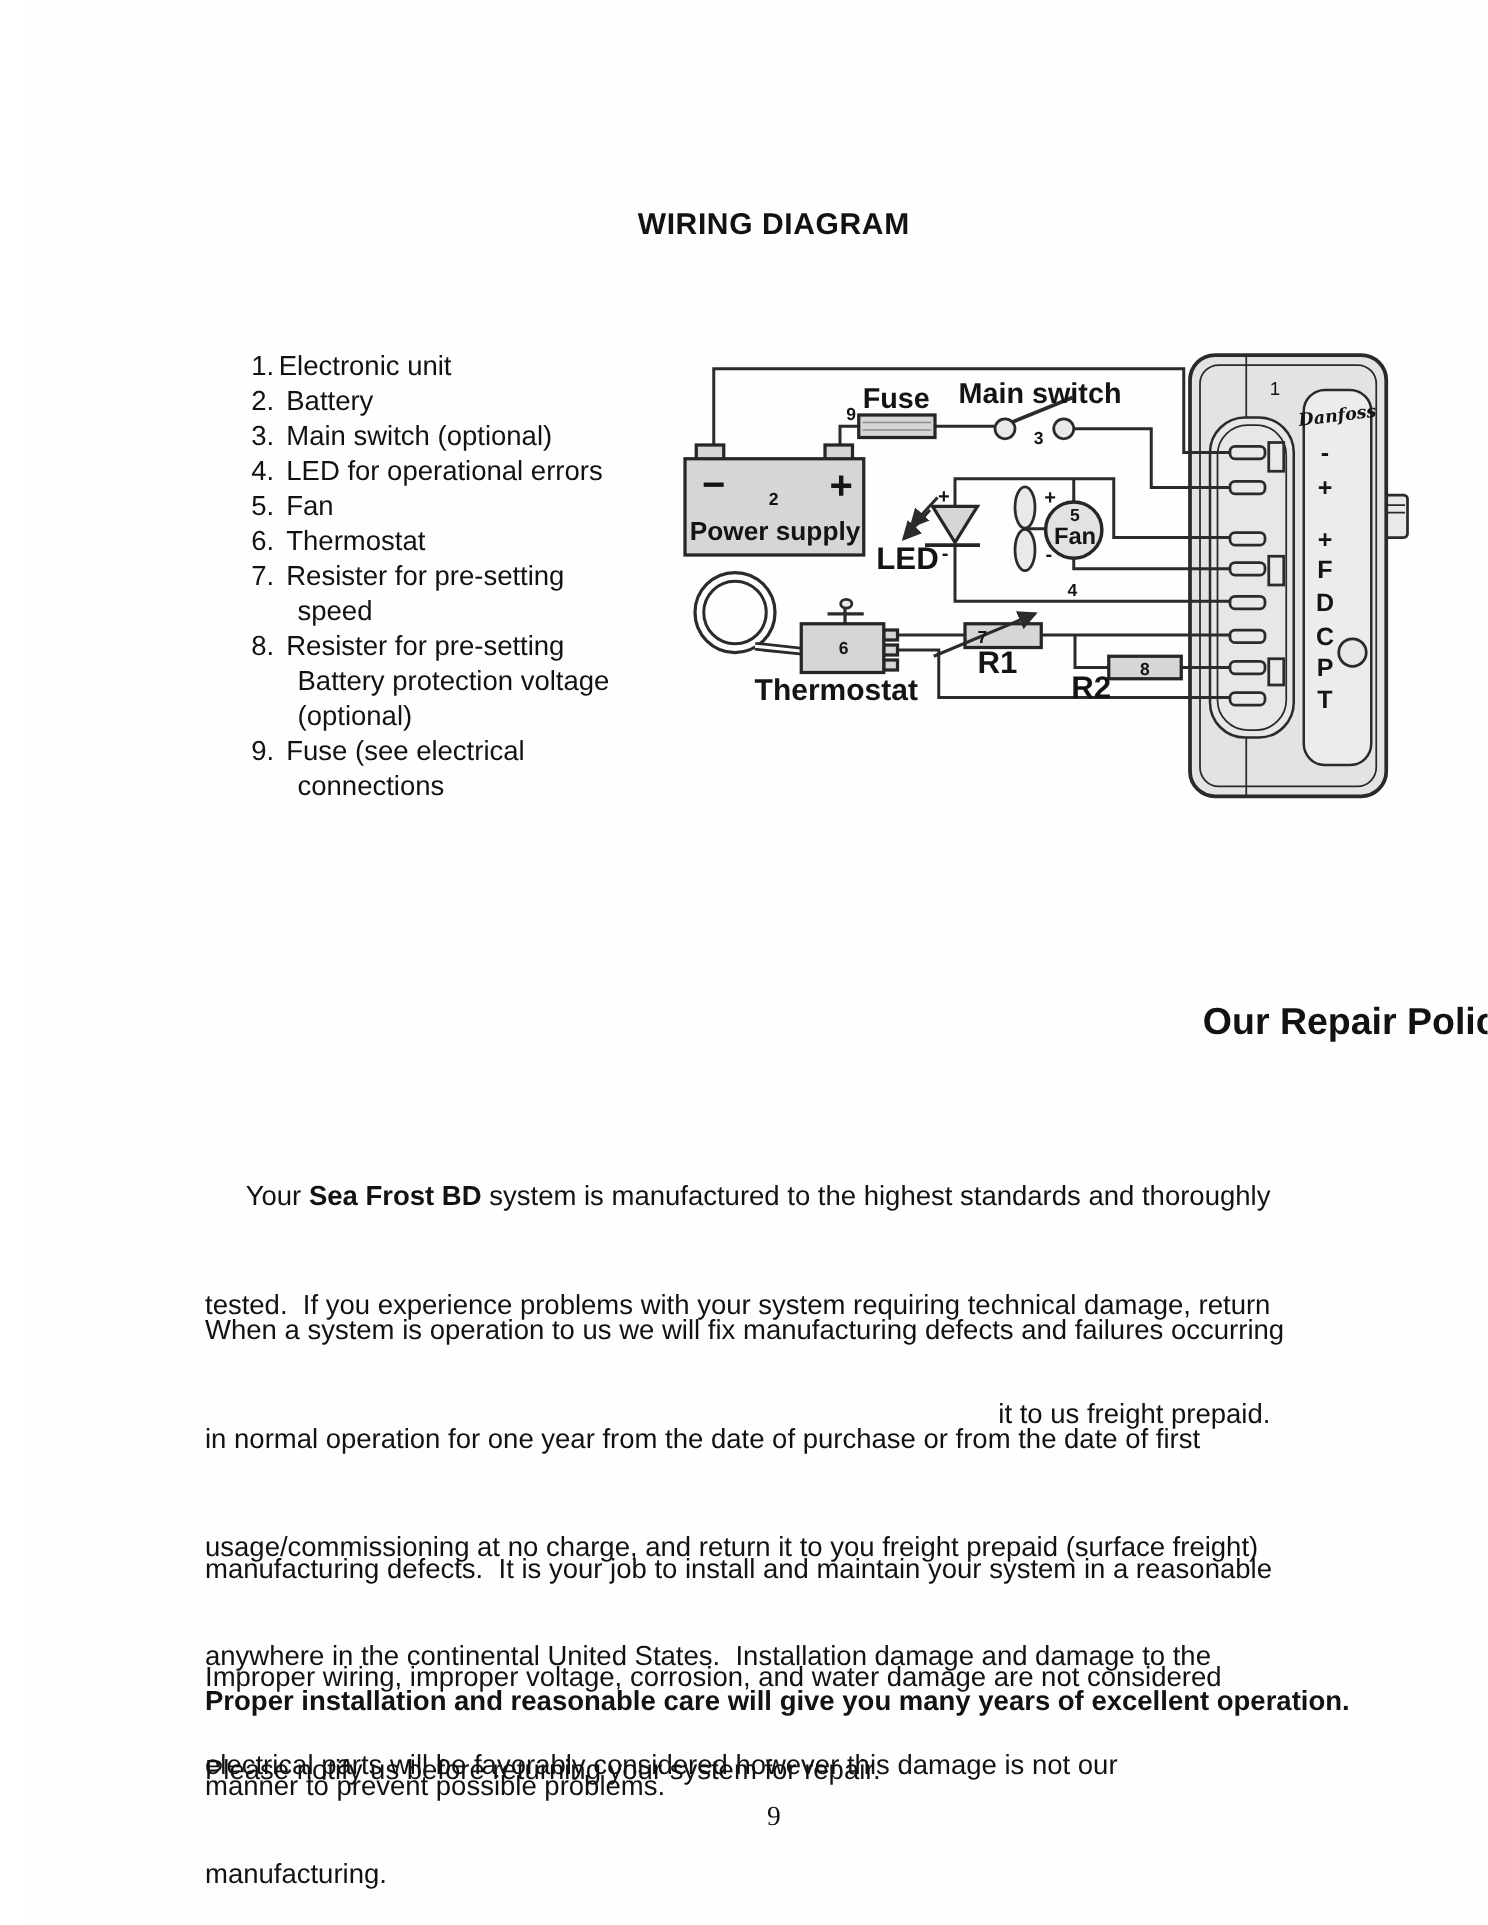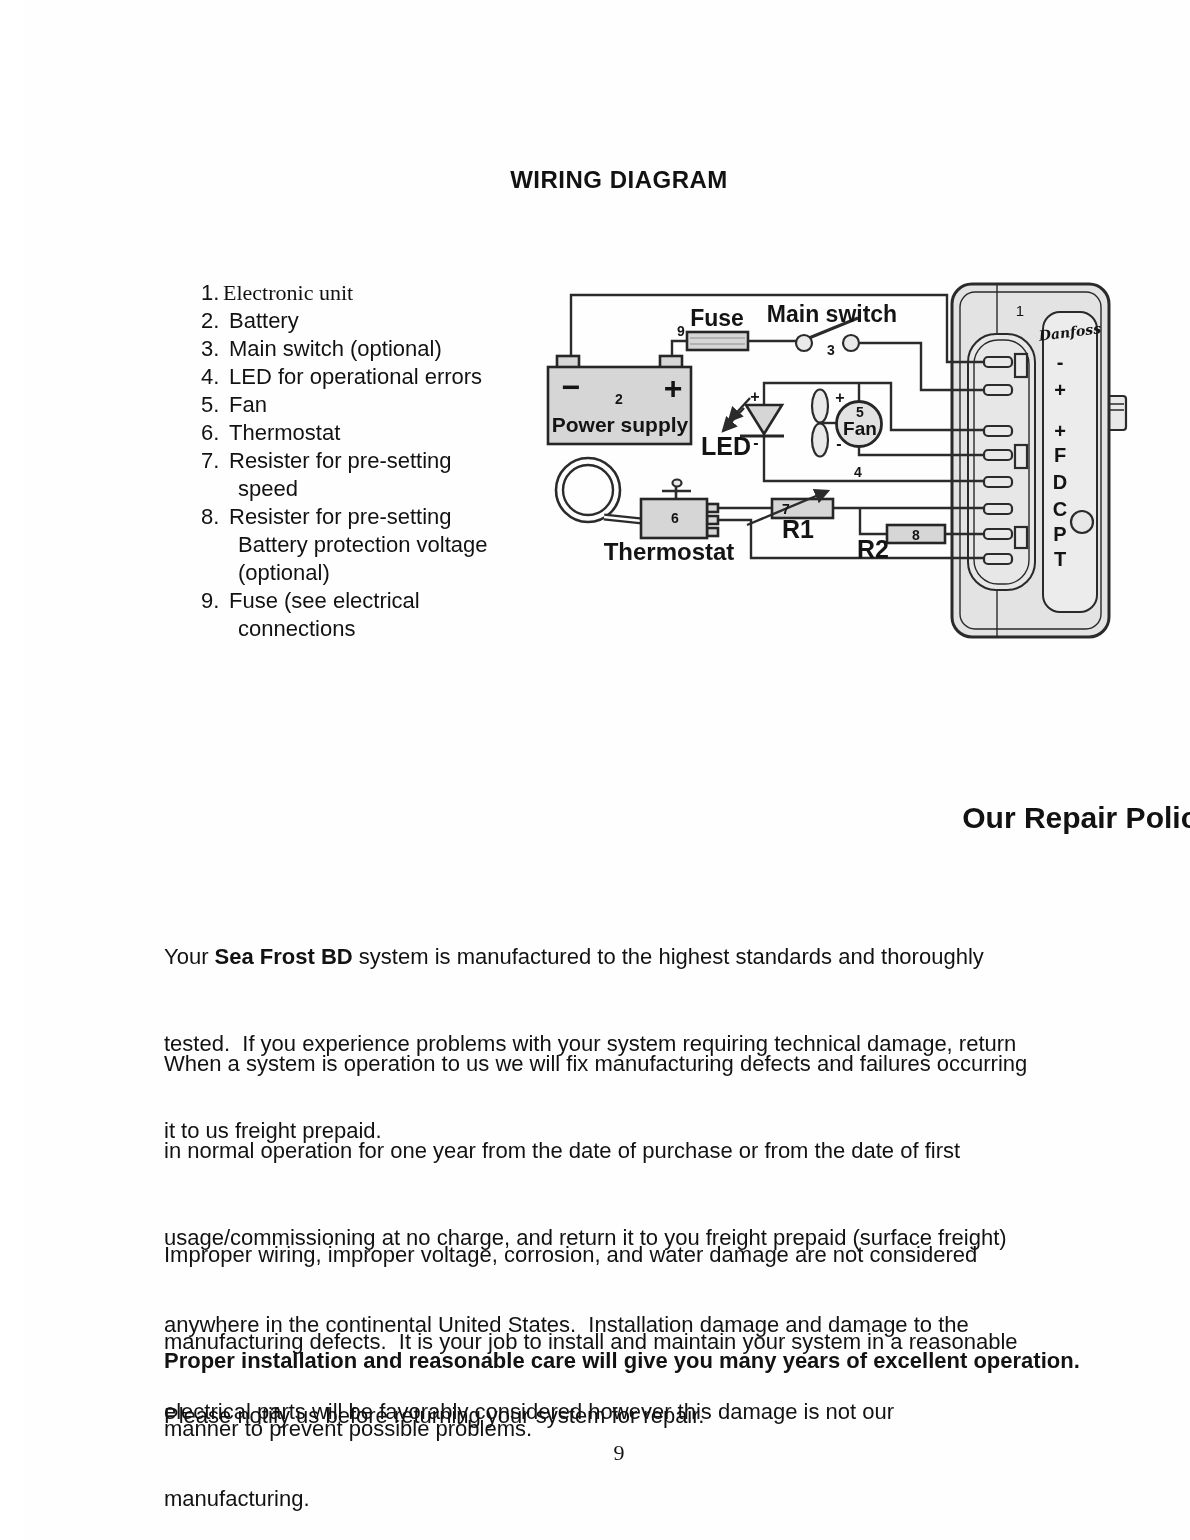--- a/index.html
+++ b/index.html
@@ -6,28 +6,28 @@
   .page{position:relative;width:1190px;height:1540px;background:#fffefe;
         font-family:"Liberation Sans",sans-serif;color:#121212;overflow:hidden;margin-left:24px;}
 
   .doc-title{position:absolute;top:166px;left:0;width:100%;text-align:center;
              font-size:24px;font-weight:bold;letter-spacing:.5px;}
 
   .parts{position:absolute;left:177px;top:279px;font-size:22px;line-height:28px;}
   .pl-item{display:flex;}
   .pl-num{flex:0 0 21px;width:21px;}
   .pl-text{margin-left:7px;}
-  .pl-item.first .pl-text{margin-left:1px;font-family:Liberation Serif, serif;}
+  .pl-item.first .pl-text{margin-left:1px;}
   .pl-cont{padding-left:9px;}
 
   .policy-heading{position:absolute;top:801px;left:0;width:100%;text-align:right;
                   font-size:30px;font-weight:bold;}
 
   .para{position:absolute;left:140px;font-size:22px;line-height:29px;white-space:pre;}
-  .p1{top:884px;} .p2{top:991px;} .p3{top:1182px;} .p4{top:1288px;font-weight:bold;} .p5{top:1343px;}
+  .p1{top:884px;text-align:right;} .p2{top:991px;} .p3{top:1182px;} .p4{top:1288px;font-weight:bold;} .p5{top:1343px;}
 
   .page-num{position:absolute;top:1440px;left:0;width:100%;text-align:center;
             font-family:"Liberation Serif",serif;font-size:22px;}
 
   svg text{font-family:"Liberation Sans",sans-serif;fill:#141414;}
   .wire{fill:none;stroke:#2b2b2b;stroke-width:2.4;}
   .wire-thick{fill:none;stroke:#2b2b2b;stroke-width:3;}
   .comp{fill:#d6d6d6;stroke:#262626;stroke-width:2.6;}
   .comp-light{fill:#e9e9e9;stroke:#2b2b2b;stroke-width:2.2;}
   .shell{fill:#e3e3e3;stroke:#2a2a2a;stroke-width:3;}
@@ -247,22 +247,22 @@
   <div class="para p2">
     <div>When a system is operation to us we will fix manufacturing defects and failures occurring</div>
     <div>in normal operation for one year from the date of purchase or from the date of first</div>
     <div>usage/commissioning at no charge, and return it to you freight prepaid (surface freight)</div>
     <div>anywhere in the continental United States.  Installation damage and damage to the</div>
     <div>electrical parts will be favorably considered however this damage is not our</div>
     <div>manufacturing.</div>
   </div>
 
   <div class="para p3">
+    <div>manufacturing defects.  It is your job to install and maintain your system in a reasonable</div>
     <div>Improper wiring, improper voltage, corrosion, and water damage are not considered</div>
-    <div>manufacturing defects.  It is your job to install and maintain your system in a reasonable</div>
     <div>manner to prevent possible problems.</div>
   </div>
 
   <div class="para p4">
     <div>Proper installation and reasonable care will give you many years of excellent operation.</div>
   </div>
 
   <div class="para p5">
     <div>Please notify us before returning your system for repair.</div>
   </div>

